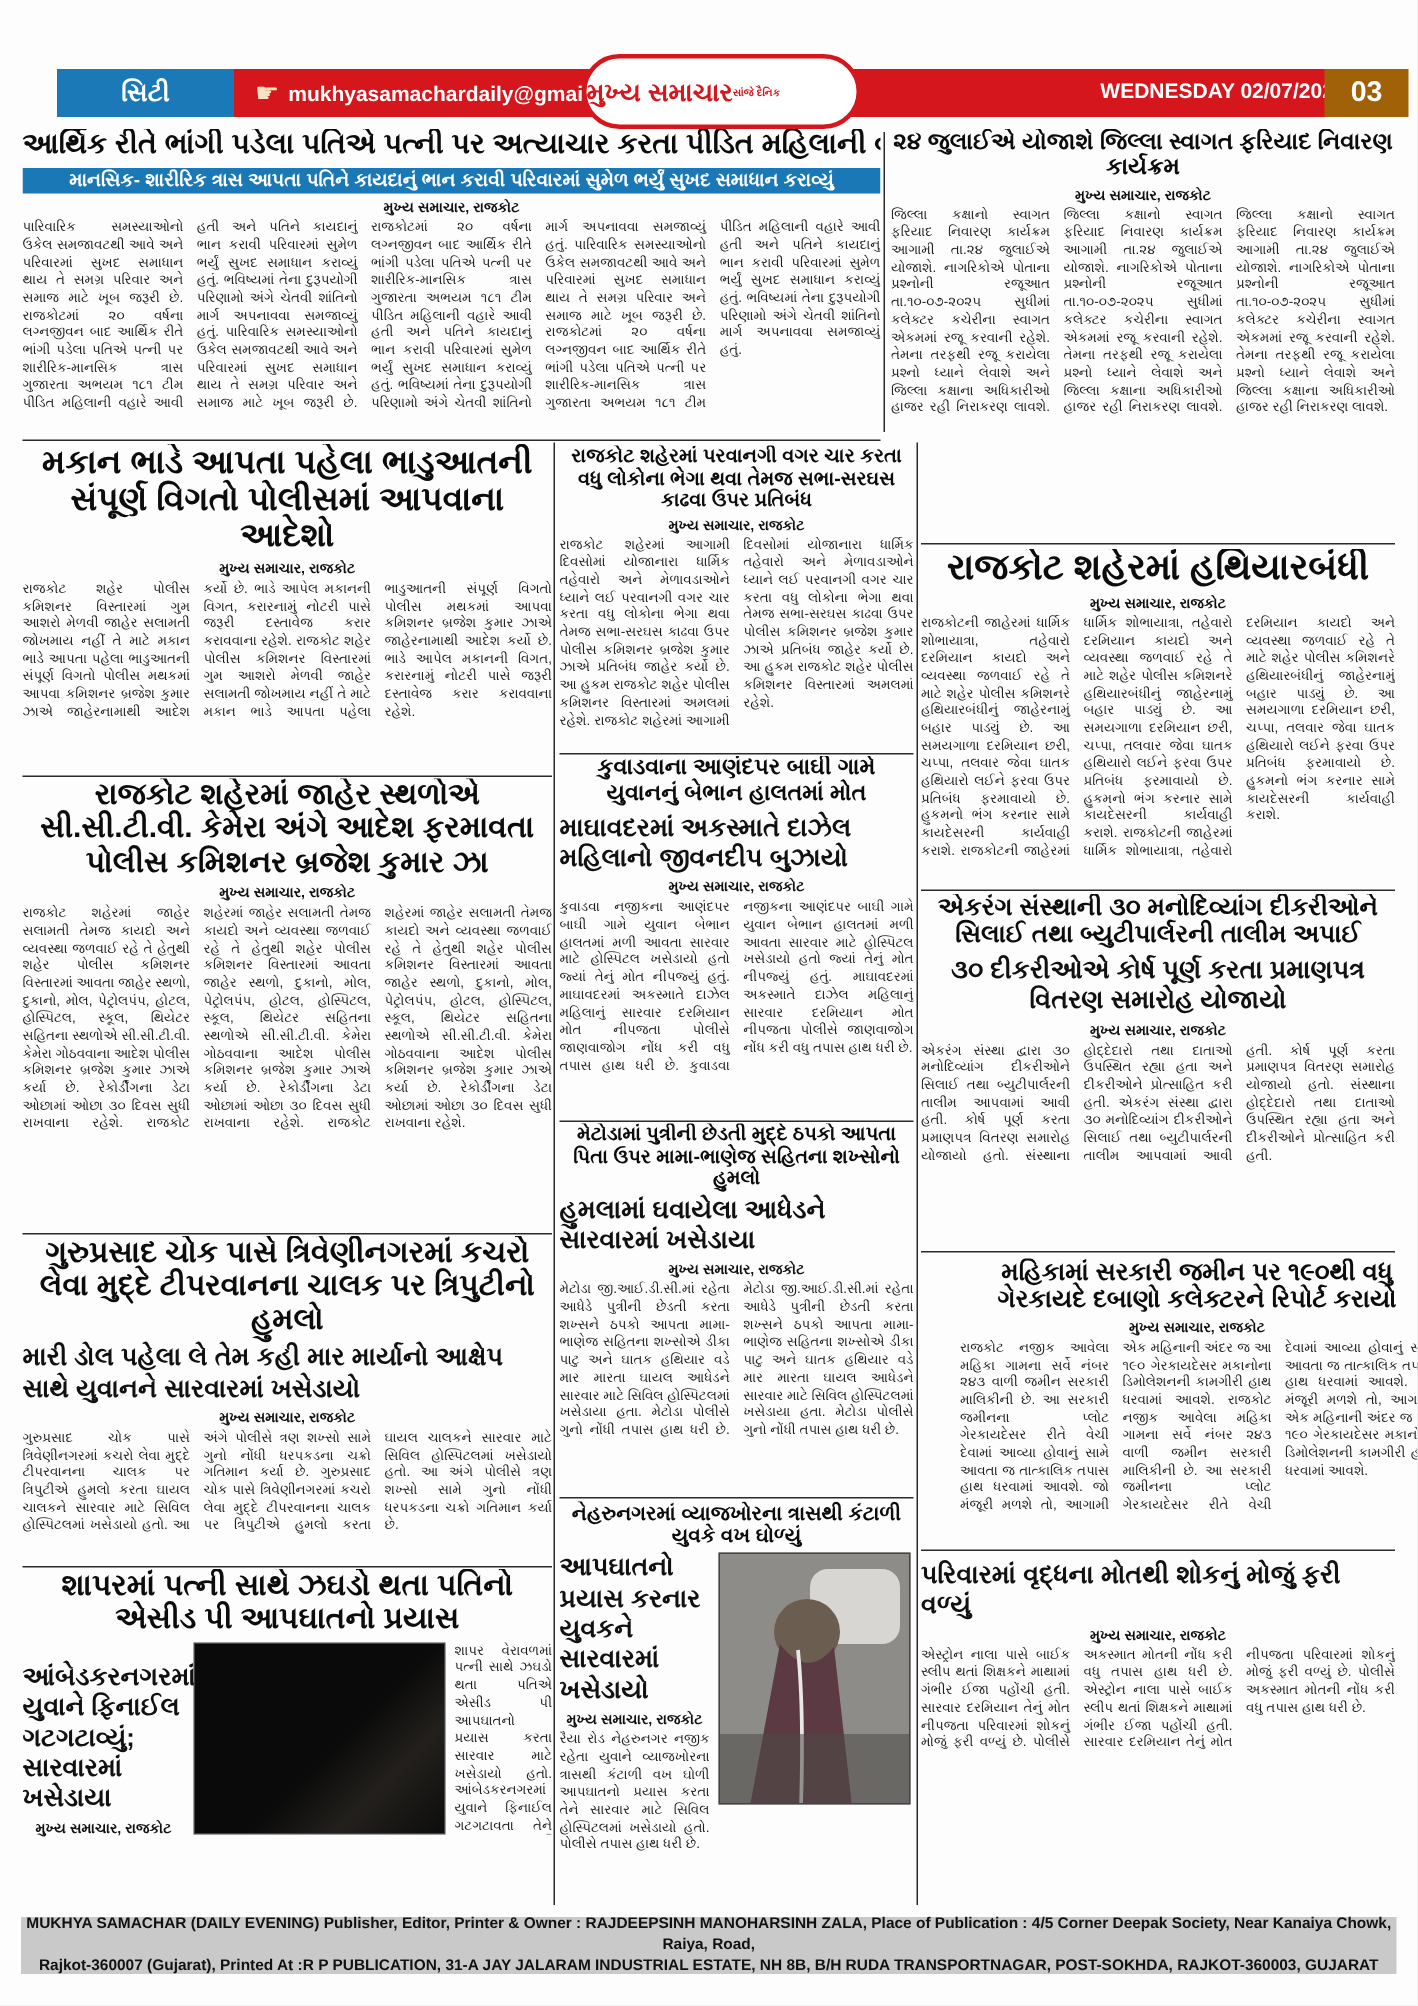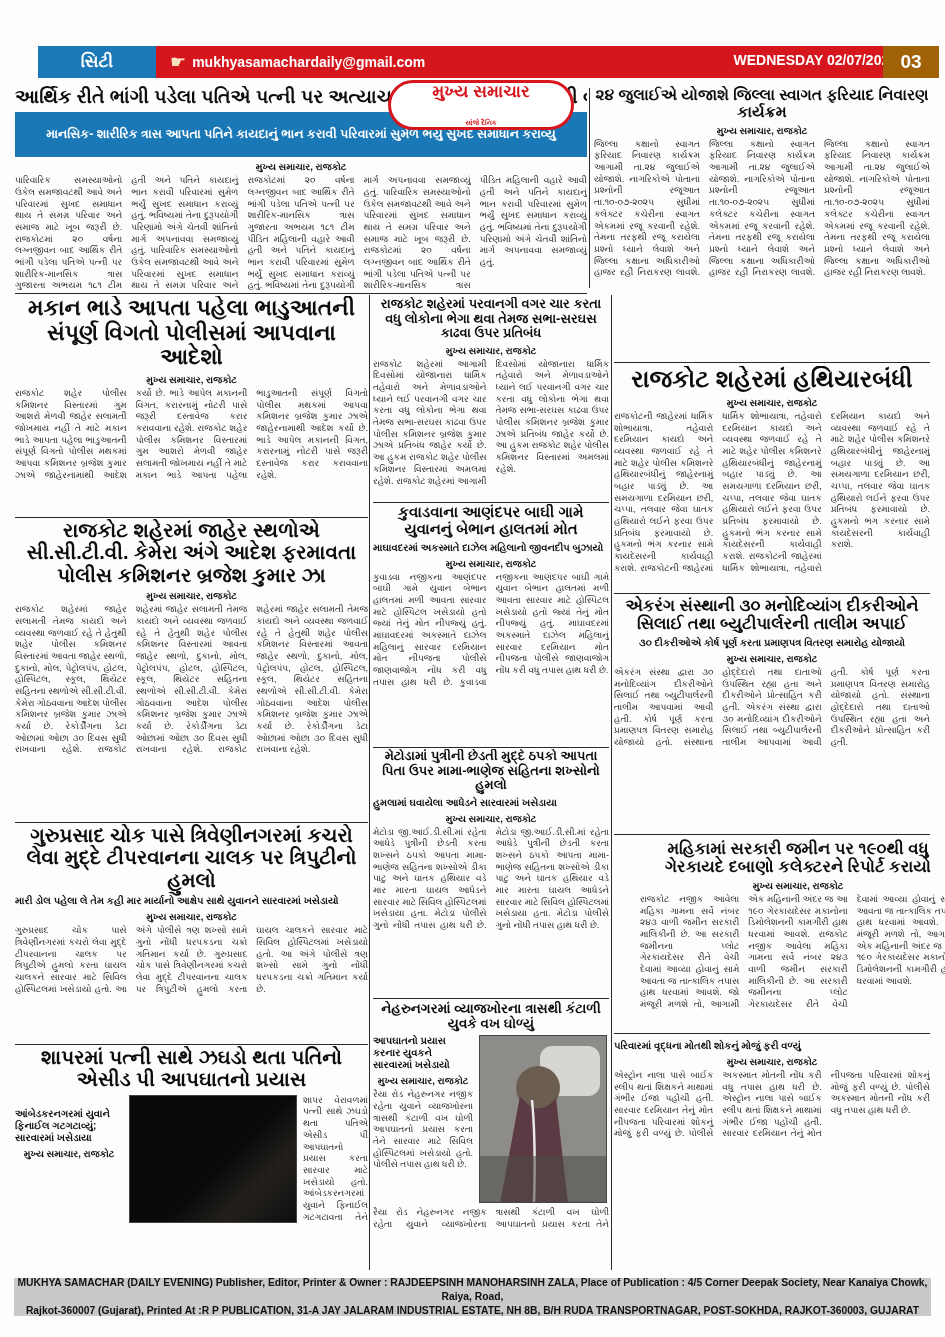--- a/index.html
+++ b/index.html
@@ -7,29 +7,29 @@
   body { font-family:"Liberation Sans","DejaVu Sans",sans-serif; }
   .page { position:relative; width:945px; height:1337px; margin:0 auto; background:#fdfdfd; overflow:hidden; color:#111; }
 
   
   .mast-section { position:absolute; left:38px; top:46px; width:118px; height:32px; background:#1b79b8; color:#fff; font-weight:bold; font-size:17px; display:flex; align-items:center; justify-content:center; }
   .mast-bar { position:absolute; left:156px; top:46px; width:738px; height:32px; background:#d6161d; display:flex; align-items:center; }
   .hand-icon { color:#f7e3c0; font-size:18px; margin-left:14px; }
   .mast-email { color:#fff; font-weight:bold; font-size:14px; margin-left:6px; }
   .mast-date { position:absolute; right:48px; top:52px; color:#fff; font-weight:bold; font-size:14px; }
   .mast-page { position:absolute; right:6px; top:46px; width:56px; height:32px; background:#a16207; color:#fff; font-weight:bold; font-size:19px; display:flex; align-items:center; justify-content:center; }
-  .logo { position:absolute; left:388px; top:36px; width:186px; height:50px; background:#fff; border:3px solid #d6161d; border-radius:26px; display:flex; flex-direction:column; align-items:center; justify-content:space-between; z-index:3;margin-top:44px; }
+  .logo { position:absolute; left:388px; top:36px; width:186px; height:50px; background:#fff; border:3px solid #d6161d; border-radius:26px; display:flex; flex-direction:row; align-items:center; justify-content:flex-start; z-index:3; }
   .logo-title { color:#d6161d; font-weight:bold; font-size:17px; line-height:1; }
   .logo-tag { color:#d6161d; font-size:7px; font-weight:bold; margin-top:2px; }
 
   
   .art { position:absolute; overflow:hidden; }
   .hl { font-weight:bold; color:#0c0c0c; text-align:center; line-height:1.12; font-family:"Liberation Sans","DejaVu Sans",sans-serif; }
-  .subbar { background:#1b78b6; color:#fff; font-weight:bold; text-align:center; font-size:12.5px; padding:15px 4px; margin-top:5px; }
-  .minihead { font-weight:bold; font-size:10px; text-align:center; margin-top:4px; line-height:1.2; }
+  .subbar { background:#1b78b6; color:#fff; font-weight:bold; text-align:center; font-size:12.5px; padding:1px 4px; margin-top:5px; }
+  .minihead { font-weight:bold; font-size:17px; text-align:center; margin-top:4px; line-height:1.2; }
   .minihead.left { text-align:left; }
   .byline { font-weight:bold; font-size:9.5px; text-align:center; margin:4px 0 2px 0; }
   .body-txt { font-size:9px; line-height:1.3; text-align:justify; color:#1d1d1d; column-gap:9px; overflow:hidden; }
   .cols2 { column-count:2; } .cols3 { column-count:3; } .cols5 { column-count:5; }
   .flexrow { display:flex; gap:6px; margin-top:4px; }
   .photo { flex:none; border:1px solid #444; }
   .photo-dark { background:linear-gradient(135deg,#0a0a0a 55%,#23201c 75%,#0d0d0d 100%); }
   .photo-gray { background:#9a9a98; position:relative; overflow:hidden; }
 
   .vline { position:absolute; width:1px; background:#2a2a2a; }

